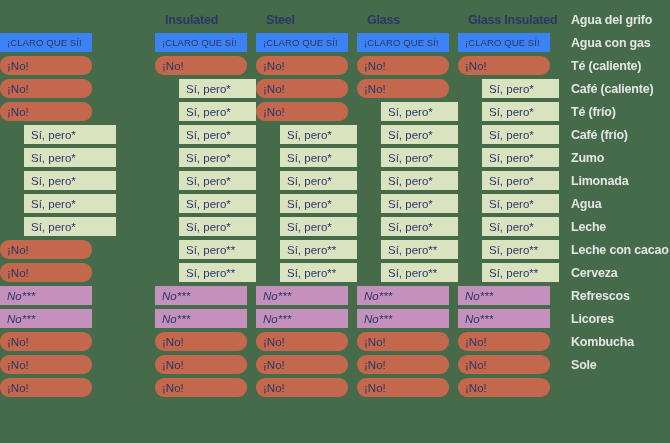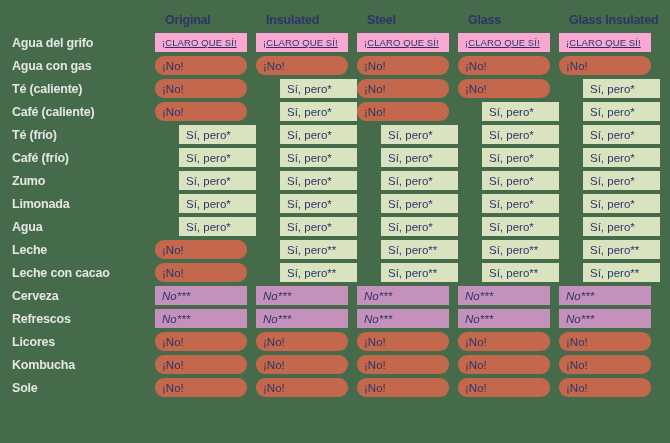--- a/index.html
+++ b/index.html
@@ -75,45 +75,43 @@
     align-items: center;
     padding-left: 7px;
     box-sizing: border-box;
     color: #2E3566;
     font-size: 11.5px;
     white-space: nowrap;
     overflow: hidden;
   }
 
   .cell.yes-strong {
-    background: #f9a8d4;
+    background: #3b82f6;
     font-size: 9.5px;
     letter-spacing: 0.1px;
-    text-decoration: underline;
   }
   .cell.no {
     background: #C3684C;
     border-radius: 9px;
   }
   .cell.maybe {
     background: #D9E3C0;
     margin-left: 24px;
   }
   .cell.never {
     background: #C491BD;
     font-style: italic;
   }
 </style>
 </head>
 <body>
 
 <div id="table-wrap">
   <div class="grid" id="grid">
       <div class="hdr-spacer"></div>
-      <div class="col-header">Original</div>
       <div class="col-header">Insulated</div>
       <div class="col-header">Steel</div>
       <div class="col-header">Glass</div>
       <div class="col-header">Glass Insulated</div>
       <div class="row-label">Agua del grifo</div>
       <div class="cell-slot">
         <div class="cell yes-strong">¡CLARO QUE SÍ!</div>
       </div>
       <div class="cell-slot">
         <div class="cell yes-strong">¡CLARO QUE SÍ!</div>

